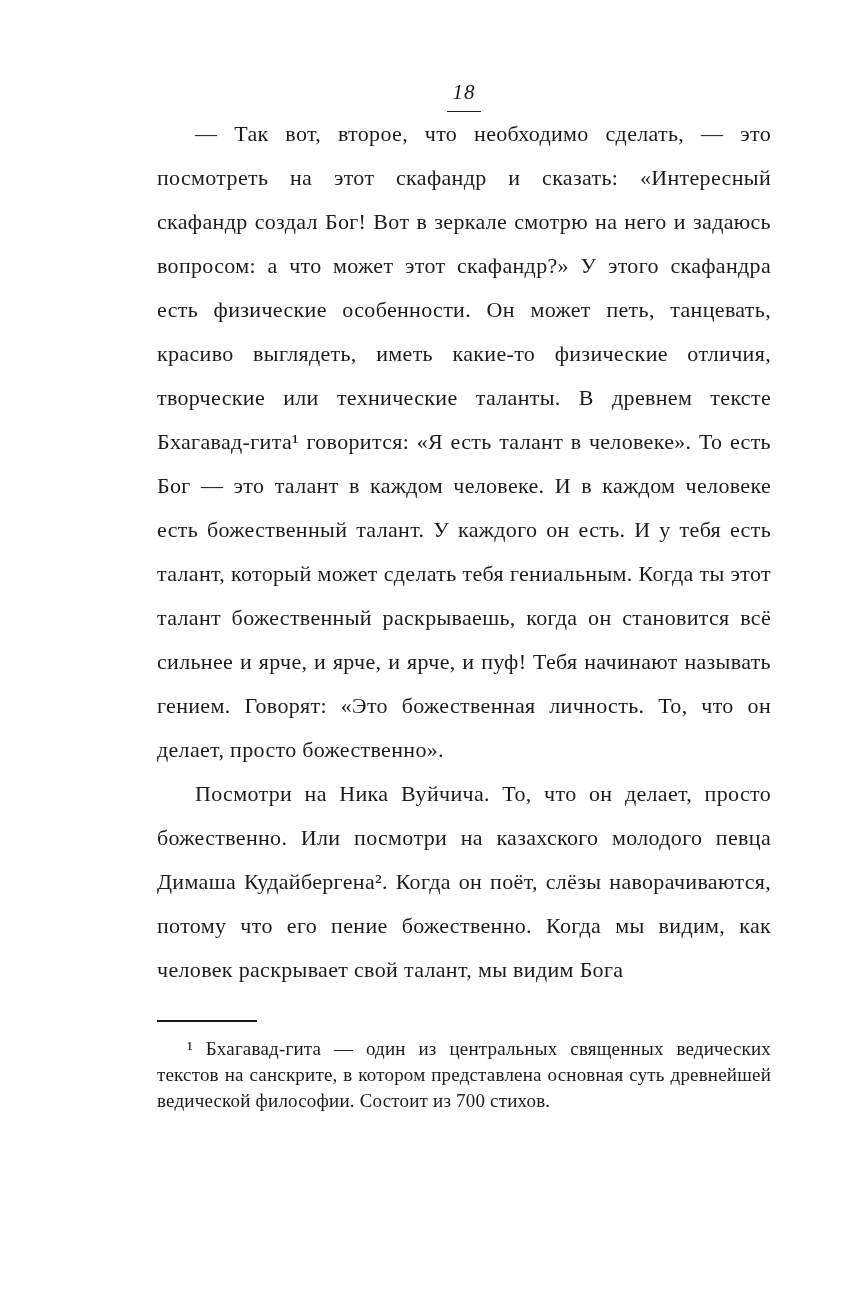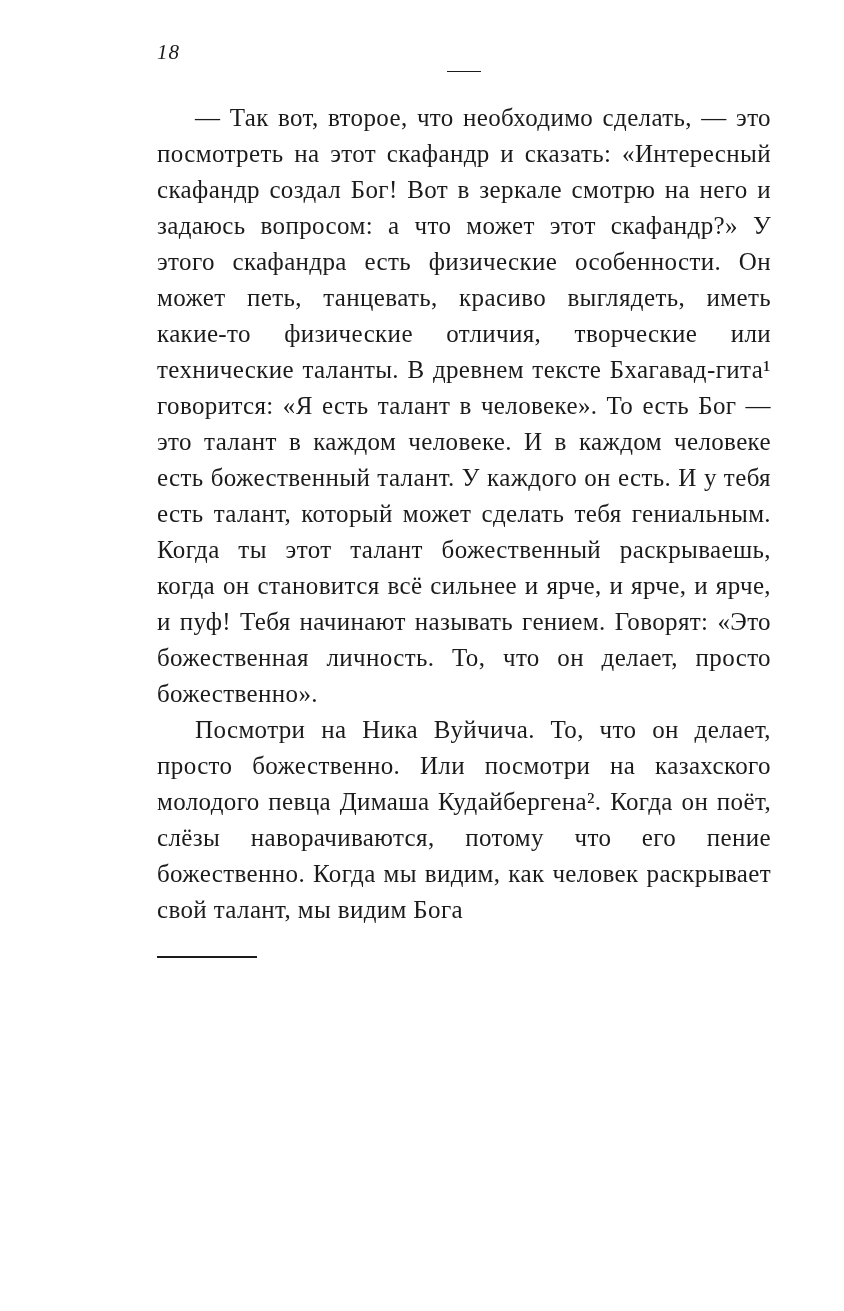--- a/index.html
+++ b/index.html
@@ -18,42 +18,42 @@
     font-family: "Liberation Serif", "DejaVu Serif", serif;
     overflow: hidden;
   }
 
   .text-column {
     width: 614px;
     margin-left: 157px;
   }
 
   .page-header {
-    padding-top: 40px;
+    padding-top: 80px;
+    text-align: center;
   }
 
   .page-number {
     display: inline-block;
     font-style: italic;
     font-size: 21px;
     letter-spacing: 1px;
     color: #1b1b1b;
   }
 
   .page-number-rule {
     width: 34px;
     height: 1px;
     background: #1b1b1b;
     margin: 6px auto 0 auto;
   }
 
   .body-text {
-    margin-top: 28px;
-    font-size: 25px;
-    line-height: 36px;
+    font-size: 22px;
+    line-height: 44px;
     text-align: justify;
     letter-spacing: 0.015em;
   }
 
   .body-text p {
     text-indent: 38px;
   }
 
   .footnote-rule {
     width: 100px;
@@ -87,16 +87,17 @@
   </header>
 
   <main class="body-text text-column">
     <p>— Так вот, второе, что необходимо сделать, — это посмотреть на этот скафандр и сказать: «Интересный скафандр создал Бог! Вот в зеркале смотрю на него и задаюсь вопросом: а что может этот скафандр?» У этого скафандра есть физические особенности. Он может петь, танцевать, красиво выглядеть, иметь какие-то физические отличия, творческие или технические таланты. В древнем тексте Бхагавад-гита¹ говорится: «Я есть талант в человеке». То есть Бог — это талант в каждом человеке. И в каждом человеке есть божественный талант. У каждого он есть. И у тебя есть талант, который может сделать тебя гениальным. Когда ты этот талант божественный раскрываешь, когда он становится всё сильнее и ярче, и ярче, и ярче, и пуф! Тебя начинают называть гением. Говорят: «Это божественная личность. То, что он делает, просто божественно».</p>
     <p>Посмотри на Ника Вуйчича. То, что он делает, просто божественно. Или посмотри на казахского молодого певца Димаша Кудайбергена². Когда он поёт, слёзы наворачиваются, потому что его пение божественно. Когда мы видим, как человек раскрывает свой талант, мы видим Бога</p>
   </main>
 
   <div class="text-column">
     <div class="footnote-rule"></div>
     <section class="footnotes">
+      <p>¹ Бхагавад-гита — один из центральных священных ведических текстов на санскрите, в котором представлена основная суть древнейшей ведической философии. Состоит из 700 стихов.</p>
     </section>
   </div>
 
 </div>
 
 </body></html>

